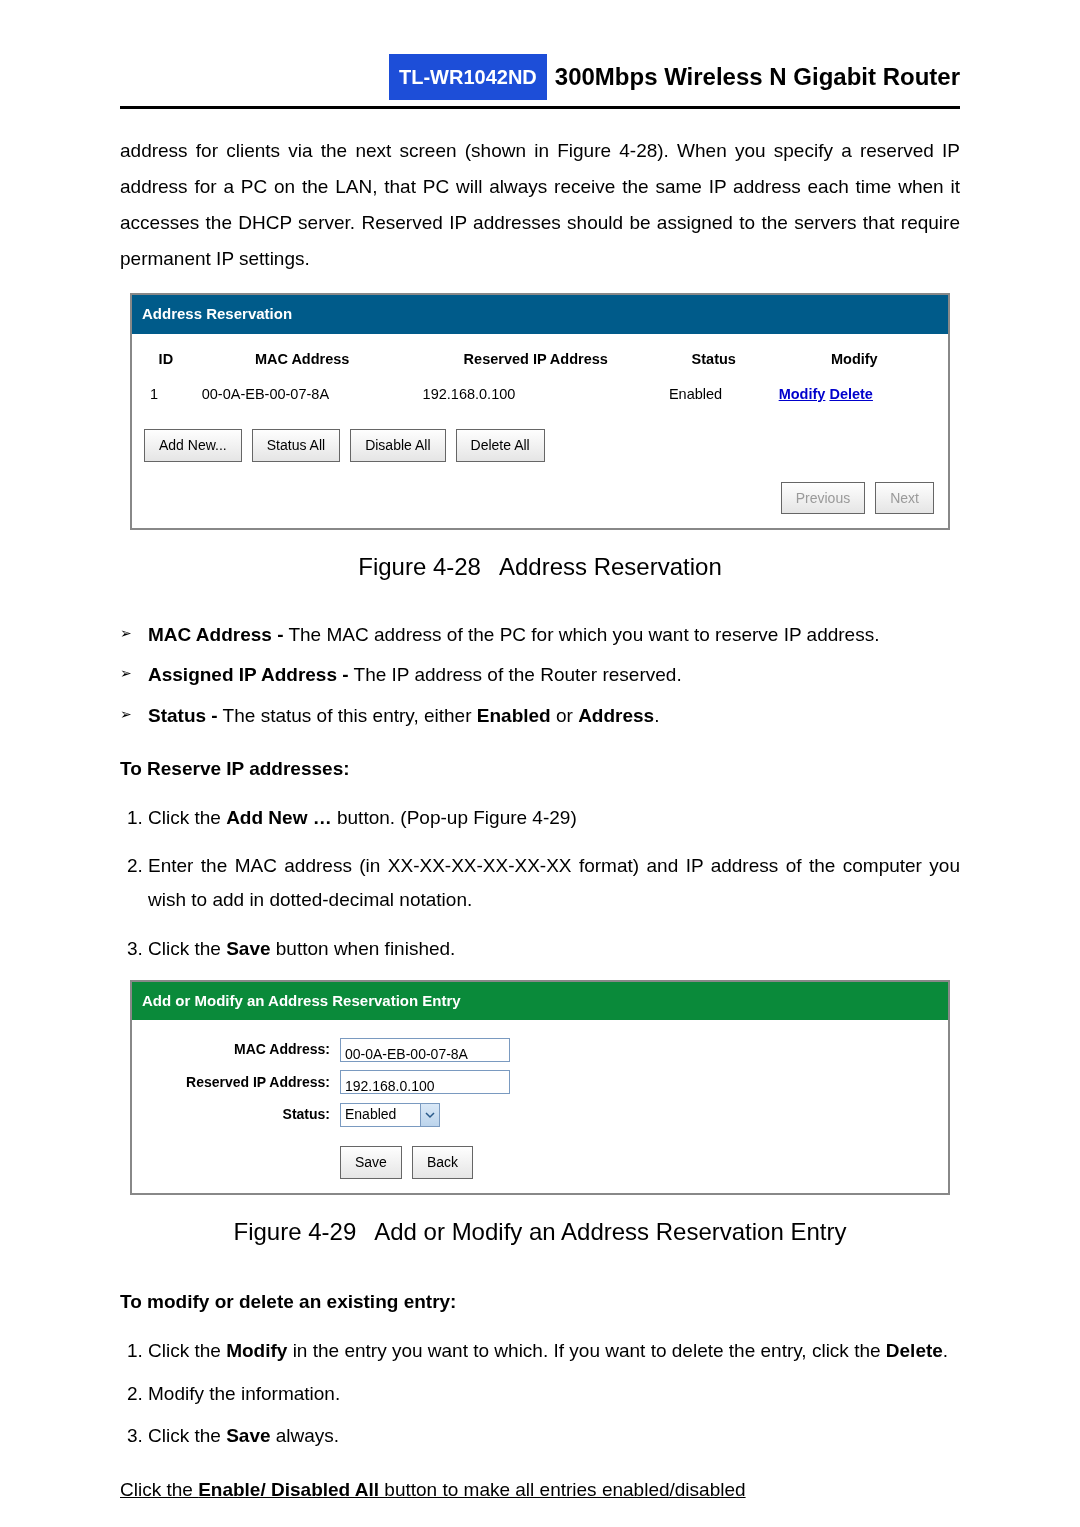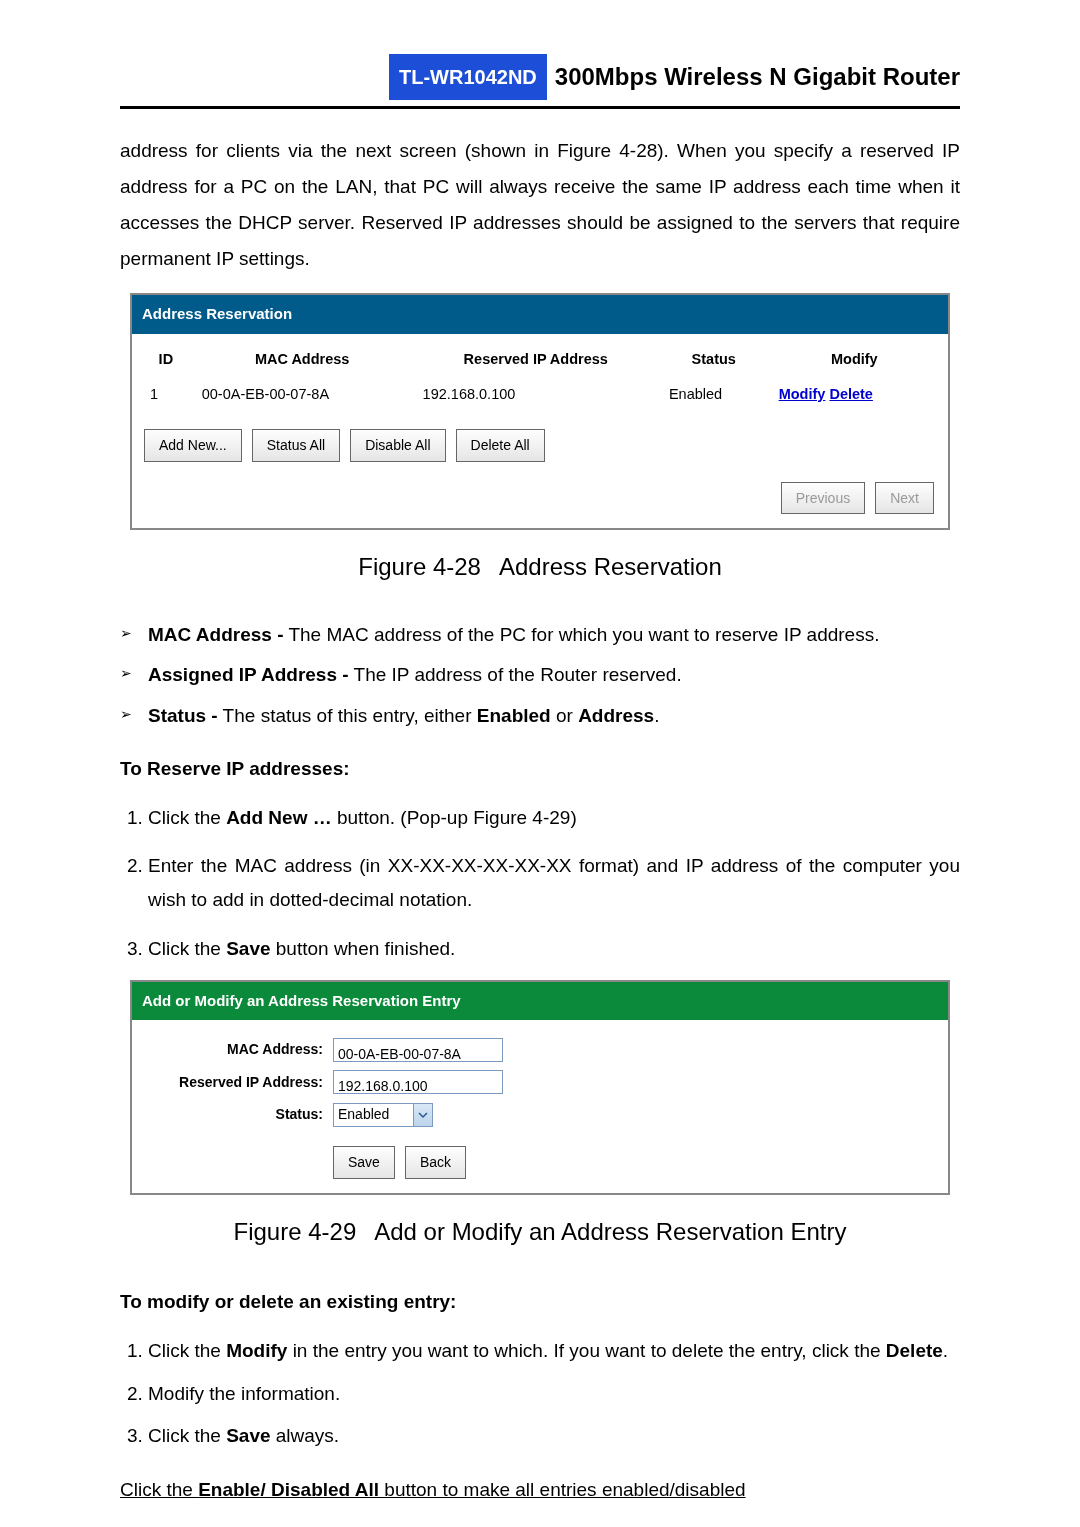--- a/index.html
+++ b/index.html
@@ -125,21 +125,21 @@
     font-family: Verdana, Arial, sans-serif;
     font-size: 14.5px;
   }
   .panel2-title {
     background: #0a8a3a;
     color: #fff;
     font-weight: bold;
     padding: 5px 10px;
     font-size: 15px;
   }
-  .panel2-body { padding: 16px 8px 14px 1px; background:#fff; }
+  .panel2-body { padding: 16px 8px 14px 8px; background:#fff; }
   .panel .btnrow, .panel2 .btnrow { padding-left: 4px; }
 </style>
 </head>
 <body>
 
 <div class="page">
 
   <div class="header-bar">
     <span class="hdr-model">TL-WR1042ND</span>
     <span class="hdr-desc">300Mbps Wireless N Gigabit Router</span>

